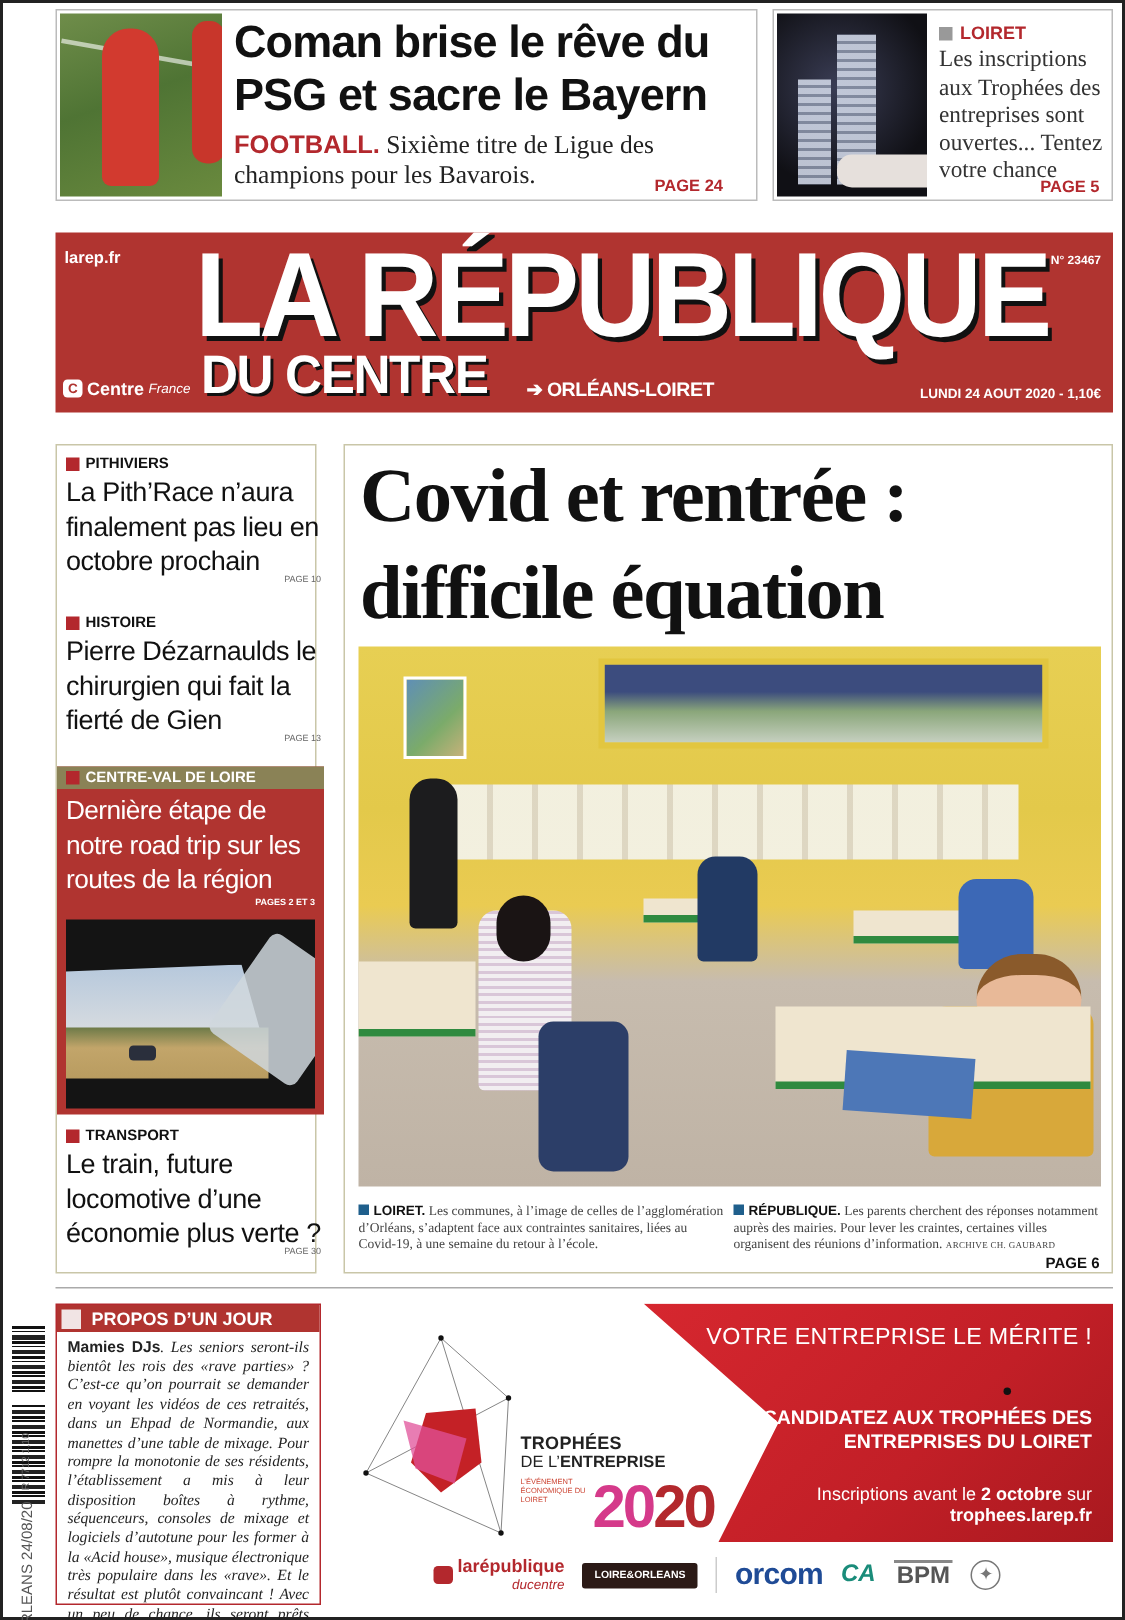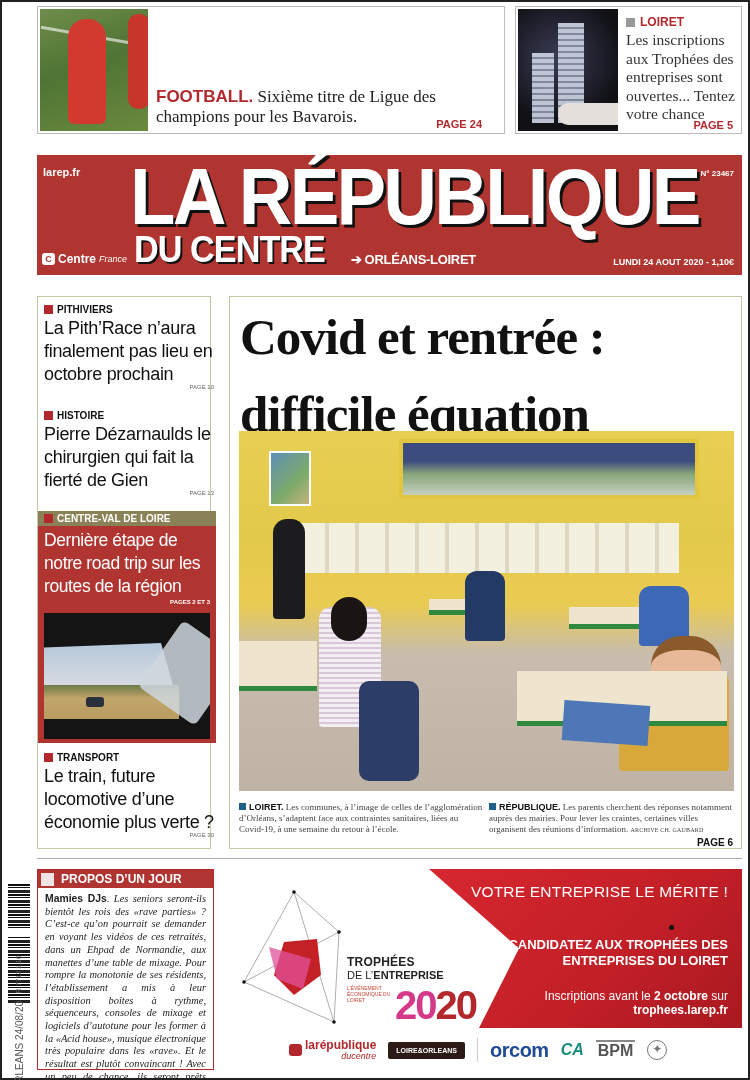--- a/index.html
+++ b/index.html
@@ -57,21 +57,21 @@
   .feature .head { position: absolute; left: 6px; top: 18px; width: 170px; color: #fff; font-weight: normal; font-size: 17.5px; line-height: 23px; letter-spacing: -0.4px; }
   .feature .page { position: absolute; right: 6px; top: 88px; color: #fff; font-size: 6px; font-weight: bold; }
   .feature .photo { position: absolute; left: 6px; top: 102px; width: 166px; height: 126px; background: #141414; overflow: hidden; }
   .feature .photo .sky { position: absolute; left: 0; top: 30px; width: 130px; height: 46px; background: linear-gradient(180deg, #b6c8dc, #d8dce0); clip-path: polygon(0 10%, 90% 0, 100% 100%, 0 100%); }
   .feature .photo .field { position: absolute; left: 0; top: 72px; width: 135px; height: 34px; background: linear-gradient(180deg, #6d7a48, #c2a56a 40%, #b99c60); }
   .feature .photo .car { position: absolute; left: 42px; top: 84px; width: 18px; height: 10px; background: #2a2f3c; border-radius: 3px; }
   .feature .photo .mirror { position: absolute; left: 110px; top: 20px; width: 70px; height: 80px; background: #cfd7dd; transform: rotate(35deg); border-radius: 6px; opacity: .85; }
 
   
   .main-story { position: absolute; left: 229px; top: 296px; width: 513px; height: 553px; border: 1px solid #c9c6a8; background: #fff; }
-  .main-story .headline { position: absolute; left: 10px; top: 2px; width: 495px; font-family: "Liberation Serif", serif; font-weight: bold; font-size: 51px; line-height: 77px; letter-spacing: -1px; color: #111; }
+  .main-story .headline { position: absolute; left: 10px; top: 2px; width: 495px; font-family: "Liberation Serif", serif; font-weight: bold; font-size: 51px; line-height: 65px; letter-spacing: -1px; color: #111; }
   .main-story .photo { position: absolute; left: 9px; top: 134px; width: 495px; height: 360px; overflow: hidden;
     background: linear-gradient(180deg, #e7cf53 0%, #e3c94a 30%, #eacb52 48%, #c7bcae 62%, #bfb3a5 100%); }
   .photo .windows { position: absolute; left: 160px; top: 8px; width: 300px; height: 60px; background: linear-gradient(180deg, #3c4c7e 0 35%, #8aa67a 60%, #c6d0c0 100%); border: 4px solid #e2c63f; }
   .photo .map { position: absolute; left: 30px; top: 20px; width: 42px; height: 55px; background: linear-gradient(135deg, #5f8fb6, #7bab6a 60%, #c6b27a); border: 2px solid #fff; }
   .photo .posters { position: absolute; left: 60px; top: 92px; width: 380px; height: 50px; background: repeating-linear-gradient(90deg, #f4f4ef 0 26px, #ddd8cf 26px 30px); opacity: .9; }
   .photo .teacher { position: absolute; left: 34px; top: 88px; width: 32px; height: 100px; background: #1c1c1e; border-radius: 14px 14px 4px 4px; }
   .photo .desk { position: absolute; background: #efe5cf; border-bottom: 5px solid #2f8a3f; }
   .photo .d1 { left: 0; top: 210px; width: 78px; height: 50px; }
   .photo .d2 { left: 190px; top: 168px; width: 50px; height: 16px; }
   .photo .d3 { left: 330px; top: 176px; width: 86px; height: 22px; }
@@ -140,20 +140,21 @@
 <body>
 
 <div class="page-frame"></div>
 
 <div class="teaser-main">
   <div class="photo">
     <div class="line"></div>
       <div class="player"></div>
       <div class="player2"></div>
   </div>
+  <div class="headline">Coman brise le rêve du PSG et sacre le Bayern</div>
   <div class="desc">
     <span class="tag">FOOTBALL.</span><span> Sixième titre de Ligue des champions pour les Bavarois.</span>
   </div>
   <div class="page">PAGE 24</div>
 </div>
 
 <div class="teaser-side">
   <div class="photo">
     <div class="stack s1"></div>
       <div class="stack s2"></div>

